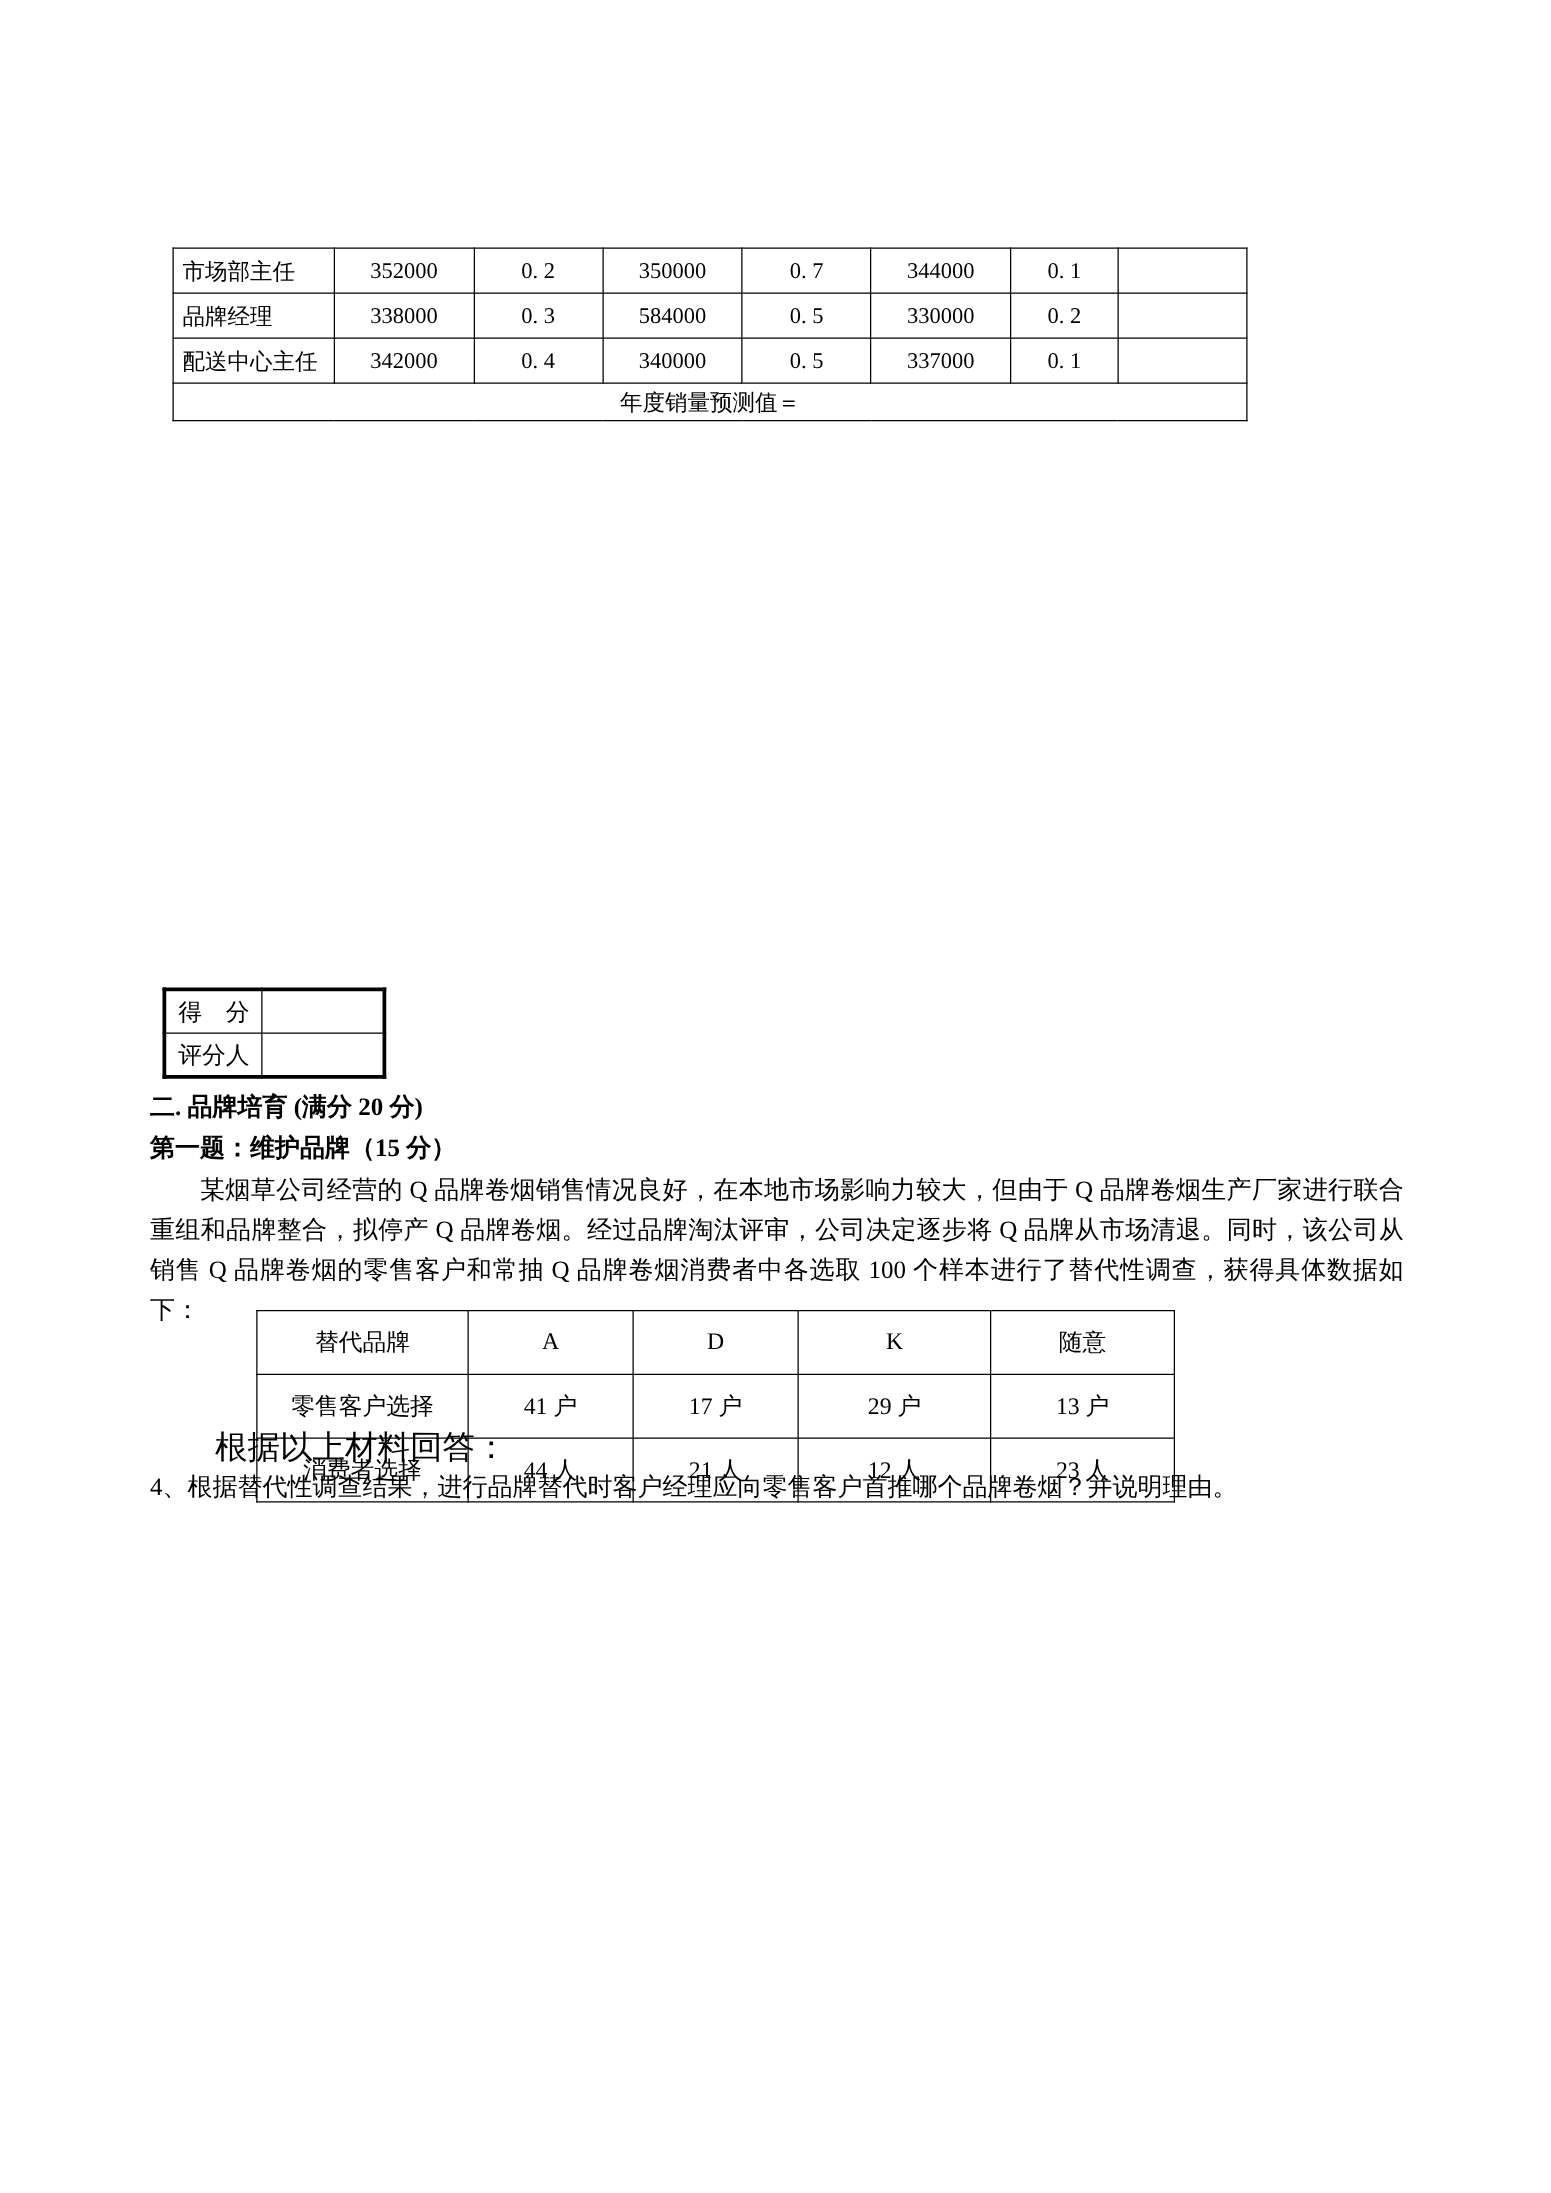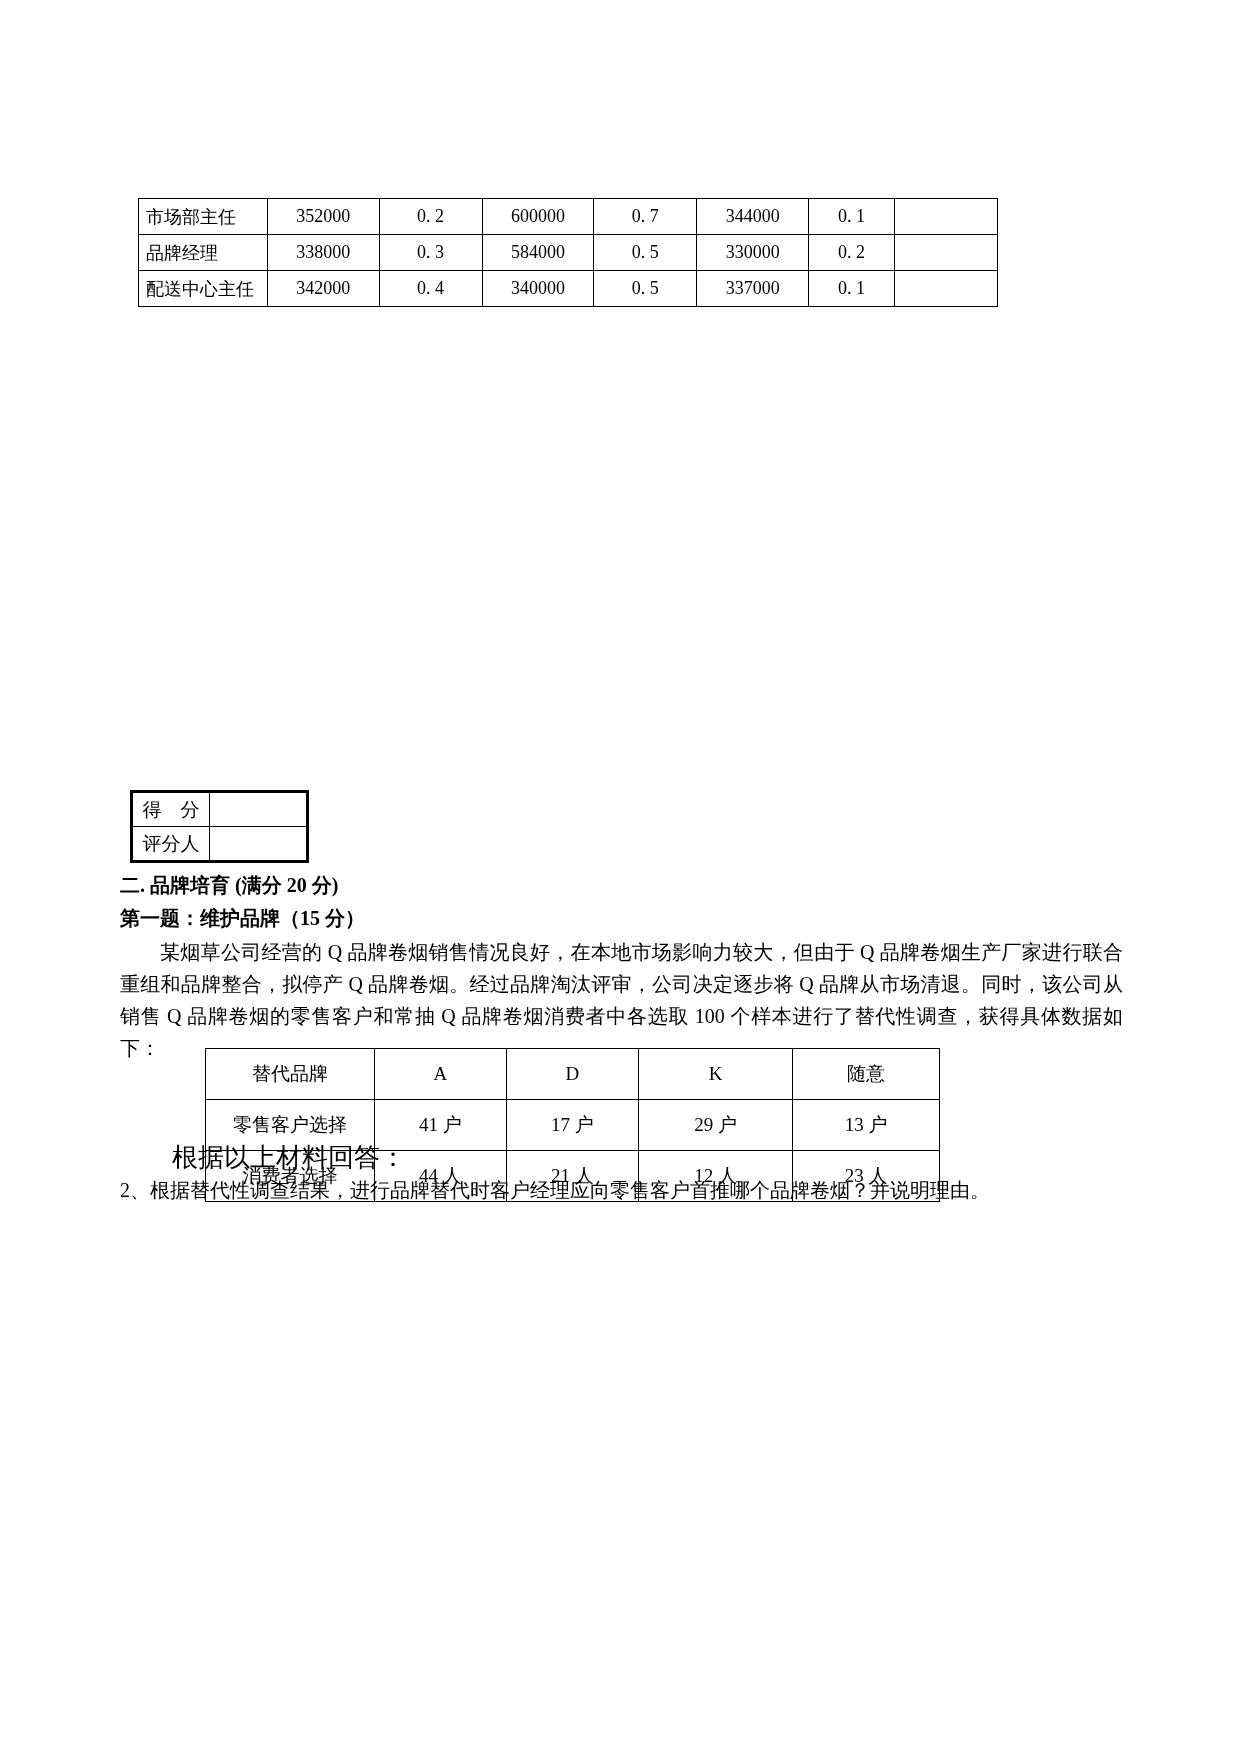--- a/index.html
+++ b/index.html
@@ -134,21 +134,21 @@
       <col style="width:12%">
         <col style="width:13%">
         <col style="width:10%">
         <col style="width:12%">
     </colgroup>
     <tbody>
       <tr>
         <td class="cell-left">市场部主任</td>
         <td>352000</td>
         <td>0. 2</td>
-        <td>600000</td>
+        <td>350000</td>
         <td>0. 7</td>
         <td>344000</td>
         <td>0. 1</td>
         <td></td>
       </tr>
       <tr>
         <td class="cell-left">品牌经理</td>
         <td>338000</td>
         <td>0. 3</td>
         <td>584000</td>
@@ -159,20 +159,23 @@
       </tr>
       <tr>
         <td class="cell-left">配送中心主任</td>
         <td>342000</td>
         <td>0. 4</td>
         <td>340000</td>
         <td>0. 5</td>
         <td>337000</td>
         <td>0. 1</td>
         <td></td>
+      </tr>
+      <tr>
+        <td class="footer-cell" colspan="8">年度销量预测值＝</td>
       </tr>
     </tbody>
   </table>
 
   <table class="score-box">
     <tbody>
       <tr>
         <td class="score-label-cell">得　分</td>
         <td class="score-value-cell"></td>
       </tr>
@@ -214,15 +217,15 @@
         <td>消费者选择</td>
         <td>44 人</td>
         <td>21 人</td>
         <td>12 人</td>
         <td>23 人</td>
       </tr>
     </tbody>
   </table>
 
   <p class="after-text">根据以上材料回答：</p>
-  <p class="question-text">2、根据替代性调查结果，进行品牌替代时客户经理应向零售客户首推哪个品牌卷烟？并说明理由。</p>
+  <p class="question-text">4、根据替代性调查结果，进行品牌替代时客户经理应向零售客户首推哪个品牌卷烟？并说明理由。</p>
 
 </div>
 
 </body></html>

